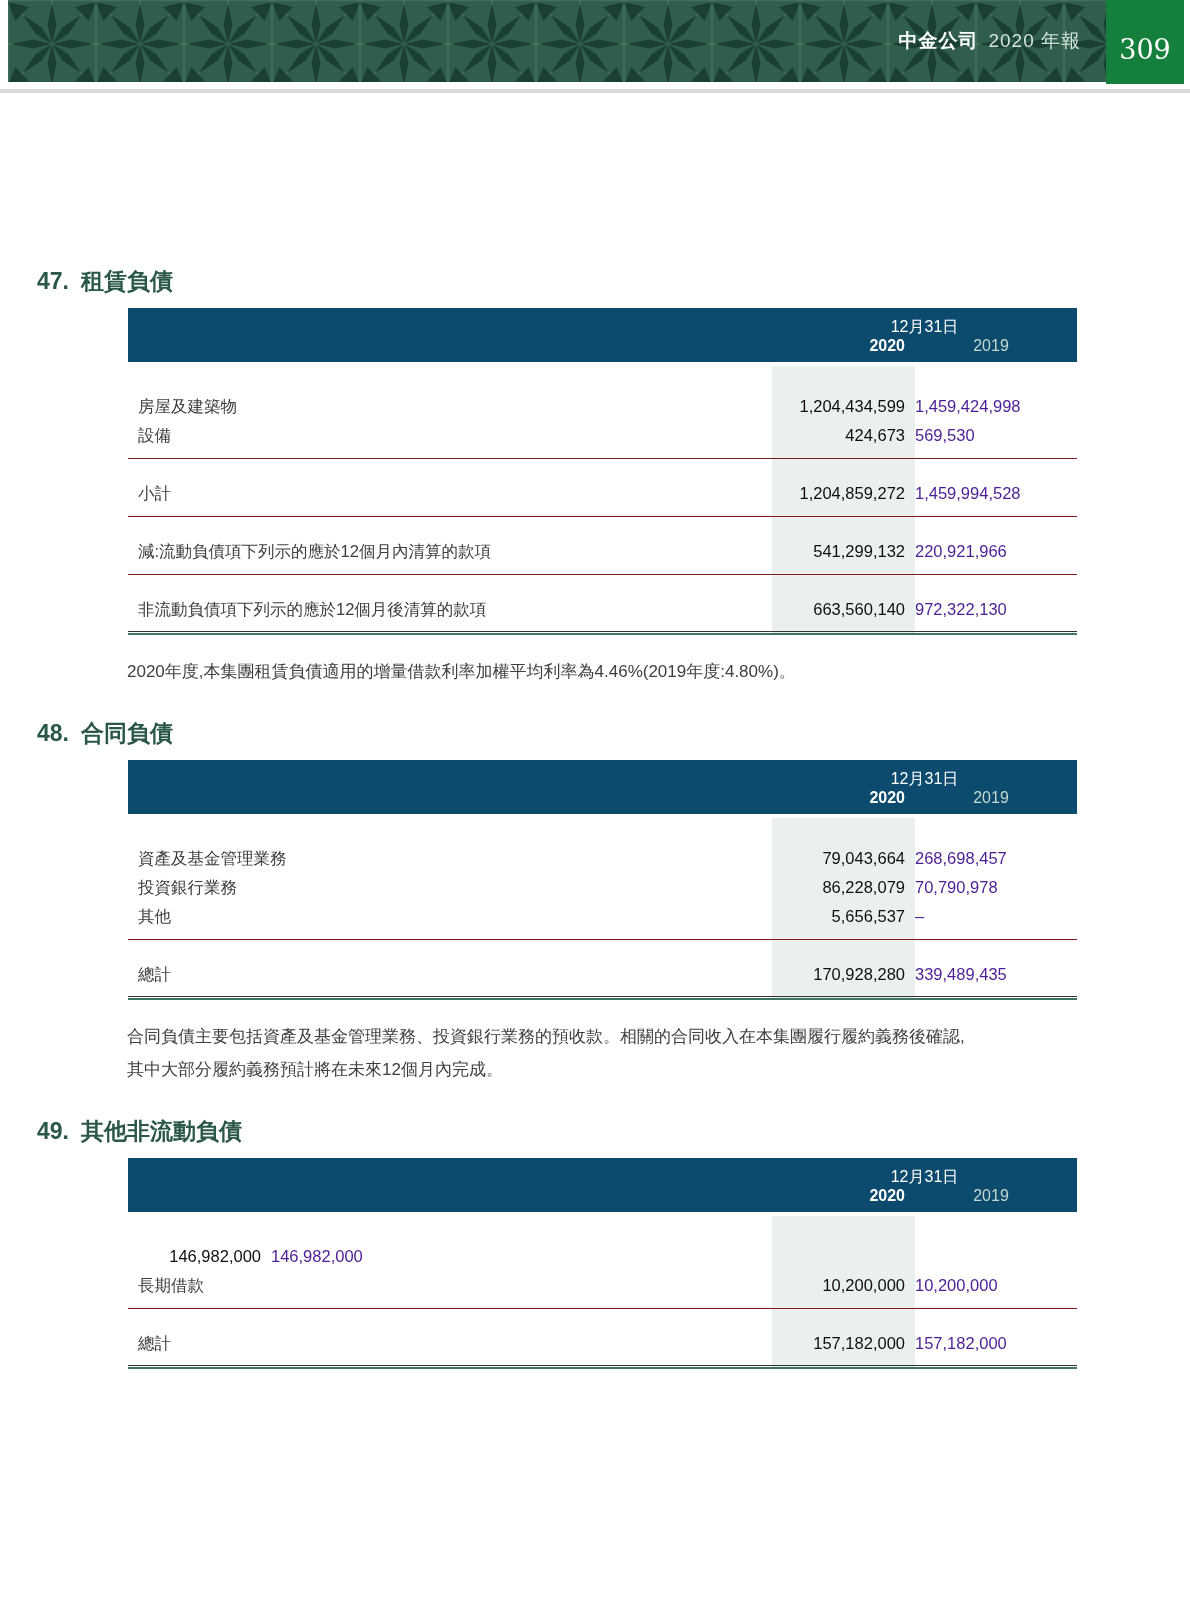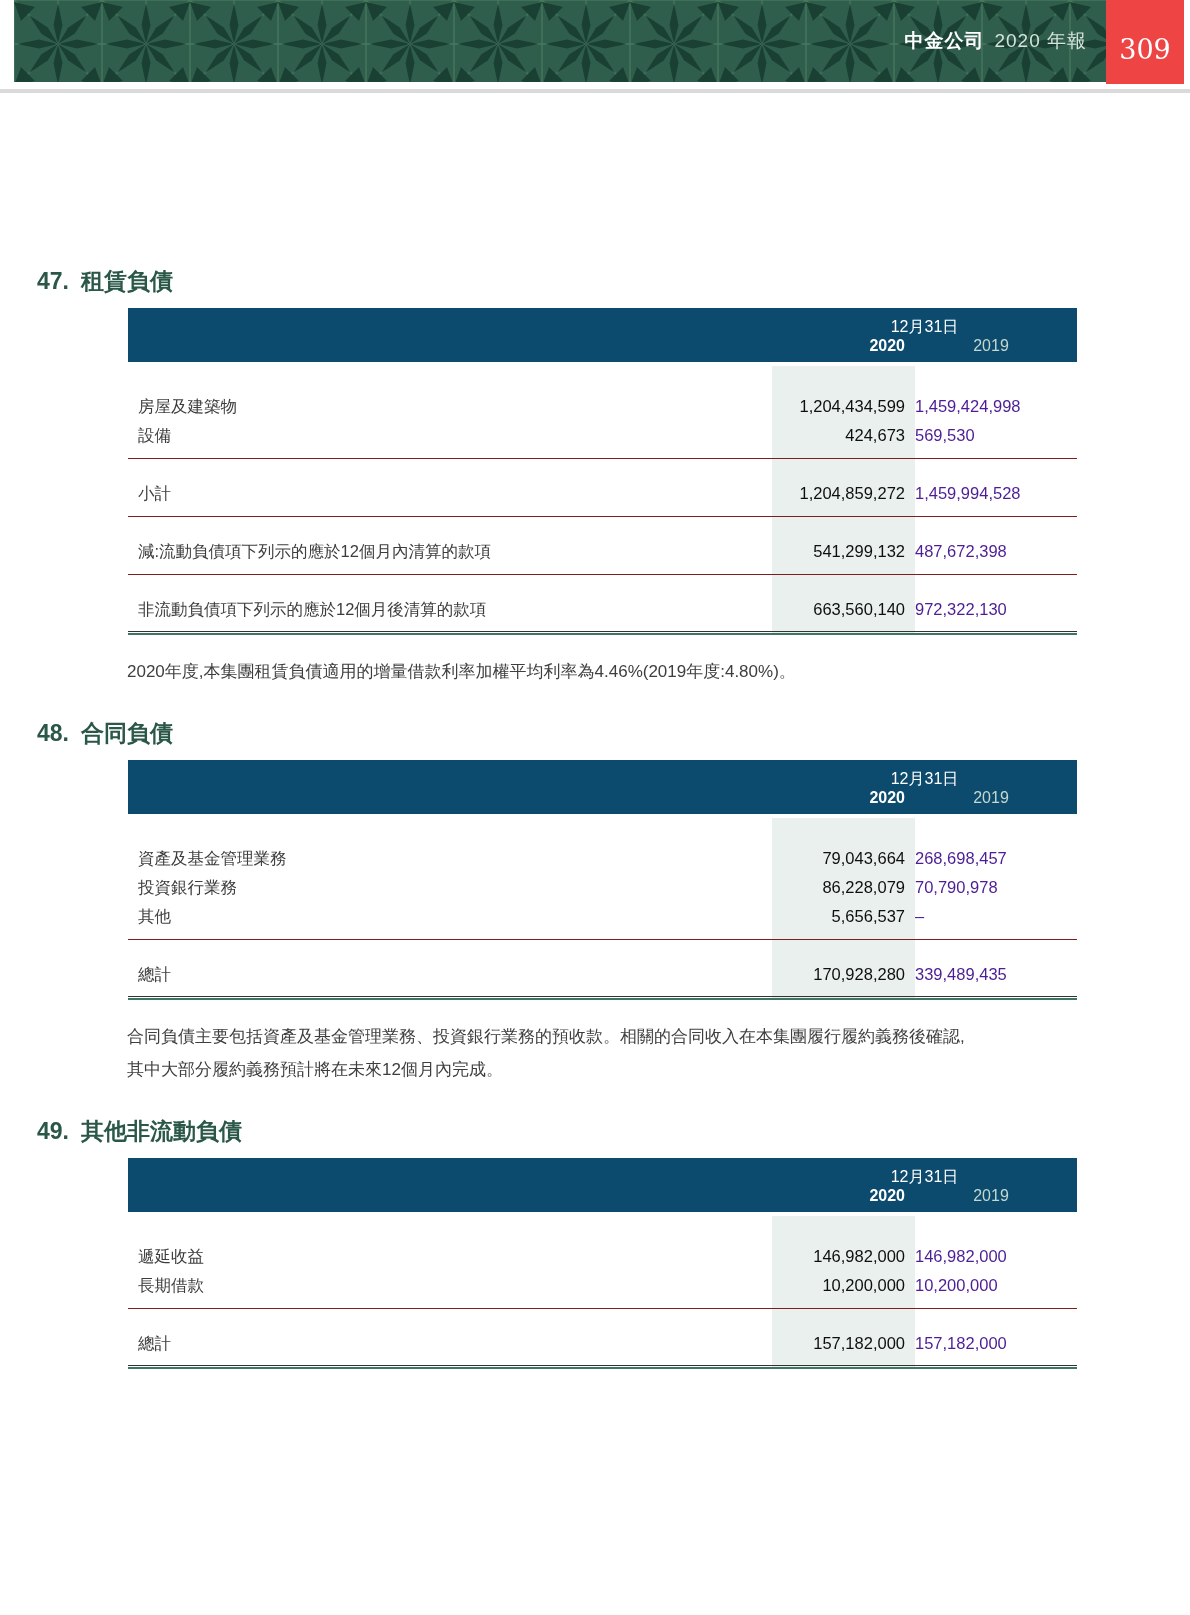--- a/index.html
+++ b/index.html
@@ -4,32 +4,32 @@
 <style>
   * { margin:0; padding:0; box-sizing:border-box; }
   html,body { background:#ffffff; }
   body {
     width:1190px; height:1615px; position:relative;
     font-family:"Liberation Sans", sans-serif;
     -webkit-font-smoothing:antialiased;
   }
 
   
-  .banner { position:absolute; left:14px; top:0; width:1100px; height:82px; overflow:hidden; background:#6d28d9; }
+  .banner { position:absolute; left:8px; top:0; width:1100px; height:82px; overflow:hidden; background:#6d28d9; }
   .banner svg { display:block; }
   .banner-text {
     position:absolute; top:0; right:27px; height:82px;
     display:flex; align-items:center; gap:10px; z-index:2;
     font-size:19px; letter-spacing:1px;
   }
   .brand-bold { color:#ffffff; font-weight:700; }
   .brand-light { color:#d5e3db; font-weight:400; }
   .pagebox {
     position:absolute; left:1106px; top:0; width:78px; height:84px;
-    background:#ef4444; color:#ffffff;
+    background:#15803d; color:#ffffff;
     font-family:"DejaVu Serif", serif; font-size:27px;
     display:flex; align-items:center; justify-content:center; padding-top:14px;
   }
   .banner-rule { position:absolute; left:0; top:89px; width:1190px; height:4px; background:#dadada; }
 
   
   .content { position:absolute; left:0; top:0; width:1190px; padding-top:266px; }
 
   .sec-heading {
     margin-left:37px; display:flex; align-items:baseline;
@@ -139,21 +139,21 @@
       <div class="trow">
         <div class="lbl">小計</div>
         <div class="c20">1,204,859,272</div>
         <div class="c19">1,459,994,528</div>
       </div>
     </div>
     <div class="tgroup">
       <div class="trow">
         <div class="lbl">減:流動負債項下列示的應於12個月內清算的款項</div>
         <div class="c20">541,299,132</div>
-        <div class="c19">487,672,398</div>
+        <div class="c19">220,921,966</div>
       </div>
     </div>
     <div class="tgroup last">
       <div class="trow">
         <div class="lbl">非流動負債項下列示的應於12個月後清算的款項</div>
         <div class="c20">663,560,140</div>
         <div class="c19">972,322,130</div>
       </div>
     </div>
     <div class="final-rule"></div>
@@ -214,21 +214,20 @@
 
   <div class="fin-table">
     <div class="shade"></div>
     <div class="thead">
       <div class="date-label">12月31日</div>
       <div class="year-2020">2020</div>
       <div class="year-2019">2019</div>
     </div>
     <div class="tgroup first">
       <div class="trow">
-        <div class="lbl">遞延收益</div>
         <div class="c20">146,982,000</div>
         <div class="c19">146,982,000</div>
       </div>
       <div class="trow">
         <div class="lbl">長期借款</div>
         <div class="c20">10,200,000</div>
         <div class="c19">10,200,000</div>
       </div>
     </div>
     <div class="tgroup last">

